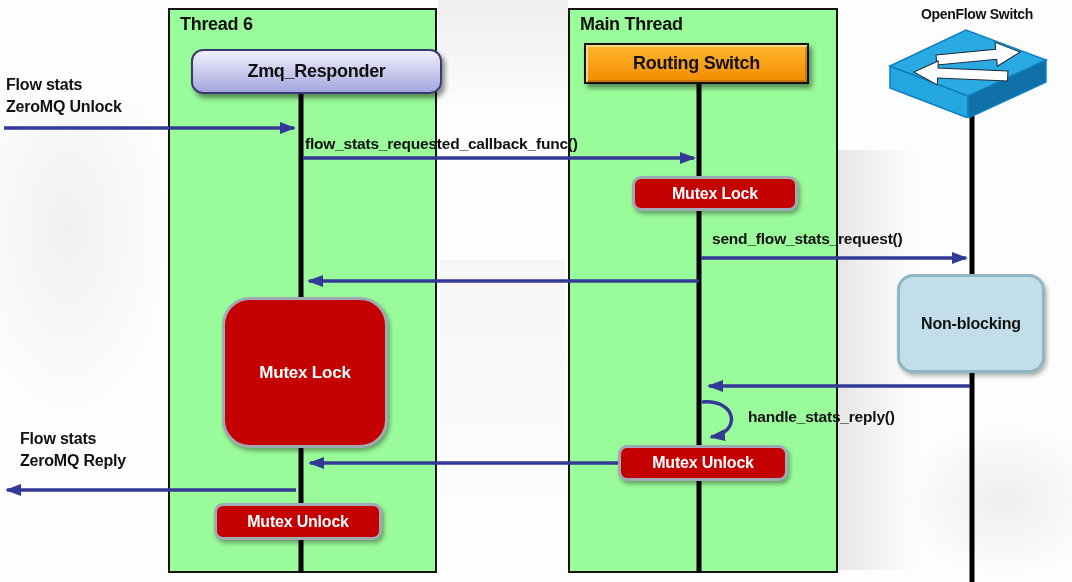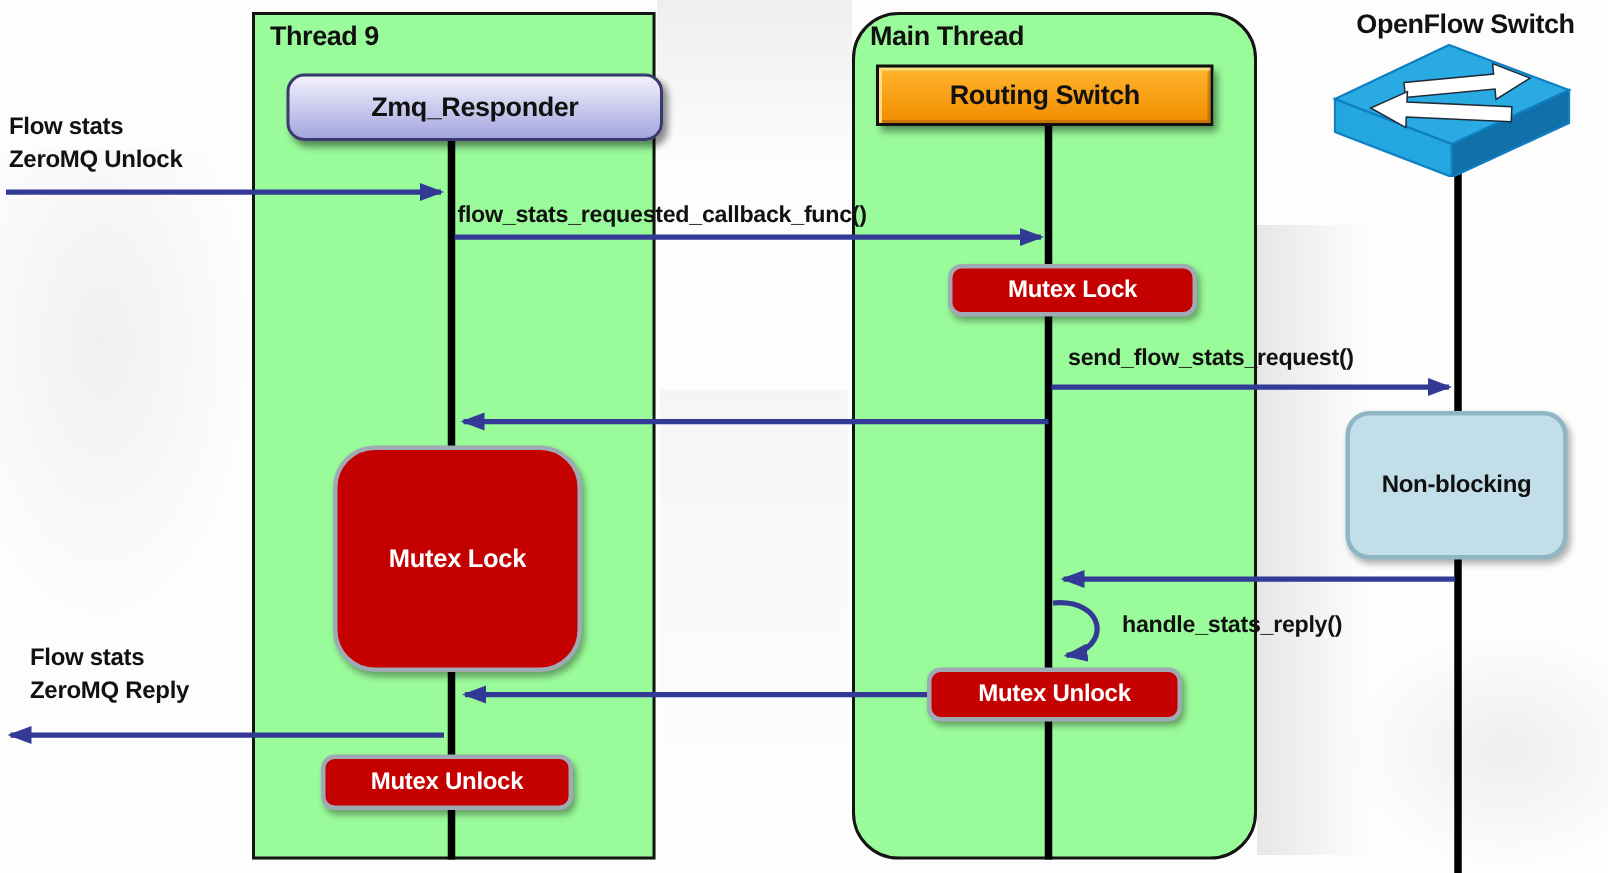--- a/index.html
+++ b/index.html
@@ -25,21 +25,21 @@
        background:linear-gradient(180deg, rgba(0,0,0,0.03), transparent 85%);}
 
   
   .lane{
     position:absolute;top:8px;height:565px;
     background:var(--lane-fill);
     border:2px solid var(--lane-border);
     box-sizing:border-box;z-index:1;
   }
   .lane-thread1{left:168px;width:269px;}
-  .lane-main{left:568px;width:270px;border-radius:31px;}
+  .lane-main{left:568px;width:270px;}
   .lane-label{
     position:absolute;left:10px;top:4px;
     font-size:18px;font-weight:bold;letter-spacing:-0.3px;
   }
 
   
   .connectors{position:absolute;left:0;top:0;z-index:2;}
   .lifeline{stroke:var(--lifeline-color);stroke-width:5;}
   .arrow{stroke:var(--arrow-color);stroke-width:3.5;fill:none;}
   .arrowhead{fill:var(--arrow-color);}
@@ -62,21 +62,21 @@
     border:2px solid var(--routing-border);
     background:linear-gradient(180deg, var(--routing-top), var(--routing-bottom));
     box-shadow:3px 4px 5px rgba(0,0,0,0.45),
                inset 2px 2px 0 rgba(255,225,140,0.9),
                inset -2px -2px 0 rgba(150,85,0,0.45);
   }
 
   
   .of-label{
     position:absolute;left:886px;top:6px;width:182px;z-index:3;
-    text-align:center;font-size:18px;font-weight:bold;letter-spacing:-0.3px;
+    text-align:center;font-size:14px;font-weight:bold;letter-spacing:-0.3px;
   }
   .of-icon{position:absolute;left:884px;top:26px;z-index:3;}
 
   
   .badge{
     position:absolute;z-index:4;
     display:flex;align-items:center;justify-content:center;
     background:var(--mutex-fill);
     border:3px solid var(--mutex-border);
     border-radius:9px;
@@ -119,21 +119,21 @@
 
 <div class="stage">
 
   <div class="wm wm1"></div>
   <div class="wm wm2"></div>
   <div class="wm wm3"></div>
   <div class="wm wm4"></div>
   <div class="wm wm5"></div>
 
   <div class="lane lane-thread1">
-    <div class="lane-label">Thread 9</div>
+    <div class="lane-label">Thread 6</div>
   </div>
   <div class="lane lane-main">
     <div class="lane-label">Main Thread</div>
   </div>
 
   <svg class="connectors" width="1072" height="582">
     <defs>
       <marker id="ah" markerUnits="userSpaceOnUse" markerWidth="18" markerHeight="14" refX="14" refY="6" orient="auto">
         <polygon class="arrowhead" points="0,0 16,6 0,12"></polygon>
       </marker>

